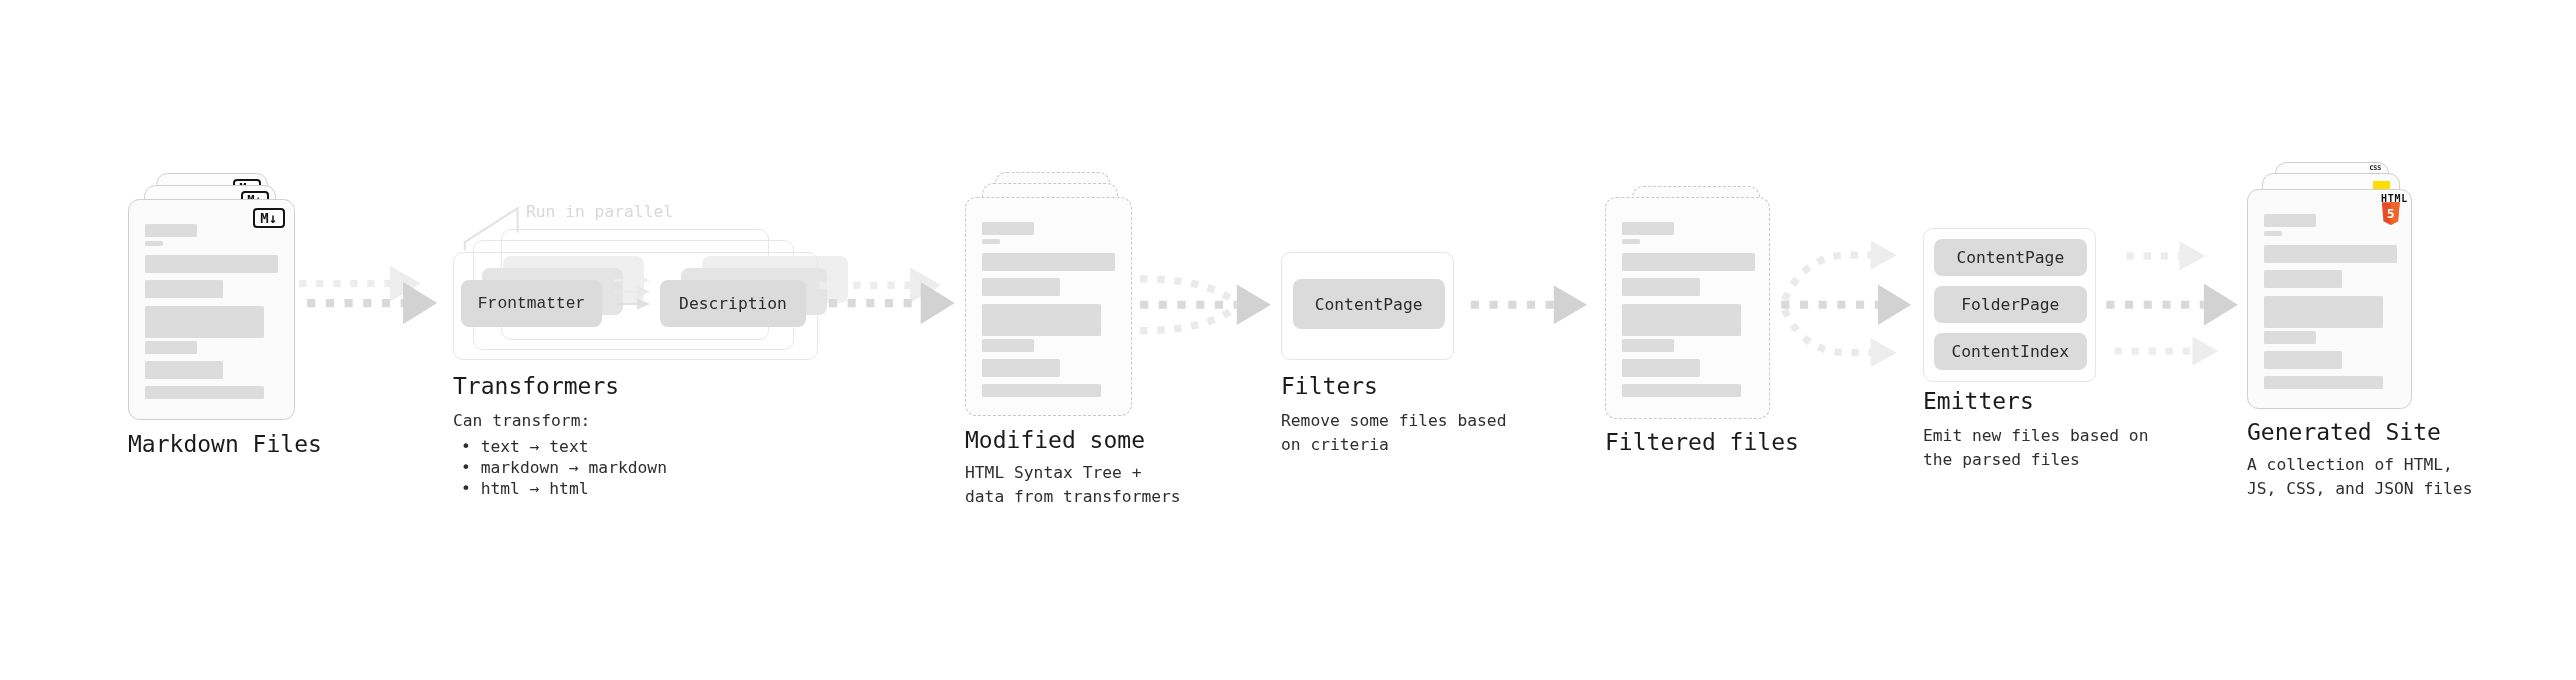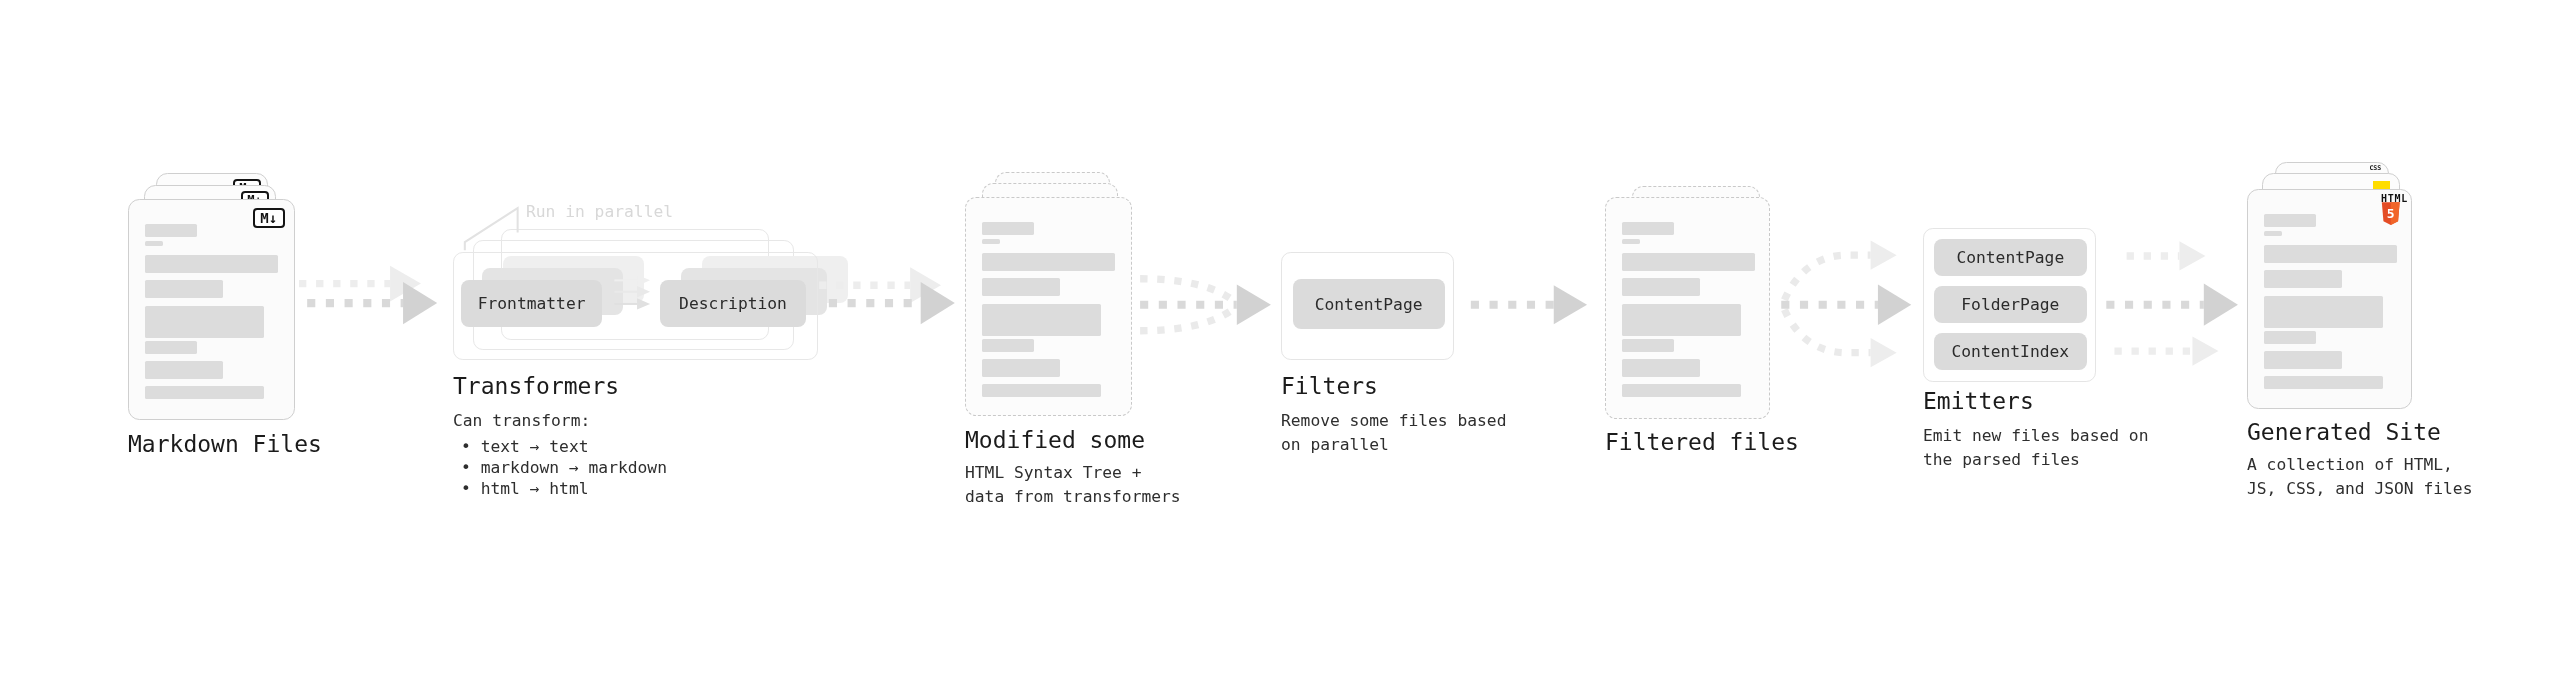--- a/index.html
+++ b/index.html
@@ -73,21 +73,21 @@
   <div>
     <div class="note" style="left:526px;top:202px;">Run in parallel</div>
     <div style="position:absolute;left:453px;top:229px;width:382px;height:138px;">
       <div class="cbox" style="left:48px;top:0;width:268px;height:111px;"></div>
       <div class="cbox" style="left:20.3px;top:10.6px;width:321px;height:110px;"></div>
       <div class="pill l3" style="left:50px;top:27px;width:141px;height:47px;"></div>
       <div class="pill l3" style="left:249px;top:27px;width:146px;height:47px;"></div>
       <div class="pill l2" style="left:29px;top:39px;width:141px;height:47px;"></div>
       <div class="pill l2" style="left:228px;top:39px;width:146px;height:47px;"></div>
       <div class="cbox" style="left:0;top:23px;width:365px;height:108px;"></div>
-      <div class="pill" style="left:8.1px;top:51px;width:141px;height:47px;">Frontmatter</div>
+      <div class="pill" style="left:8.1px;top:51px;width:141px;height:47px;font-family:Liberation Mono, monospace;">Frontmatter</div>
       <div class="pill" style="left:207px;top:51px;width:146px;height:47px;">Description</div>
     </div>
     <div class="label" style="left:453px;top:373px;">Transformers</div>
     <div class="sub" style="left:453px;top:410px;line-height:21px;">Can transform:</div>
     <div class="bullets" style="left:453px;top:436px;">
       <div>• text → text</div>
       <div>• markdown → markdown</div>
       <div>• html → html</div>
     </div>
   </div>
@@ -112,21 +112,21 @@
     </div>
   </div>
 
   <div>
     <div class="wbox" style="left:1281px;top:252px;width:173px;height:108px;">
       <div class="pill" style="left:10.6px;top:26px;width:152px;height:50px;">ContentPage</div>
     </div>
     <div class="label" style="left:1281px;top:373px;">Filters</div>
     <div class="sub" style="left:1281px;top:409px;">
       <div>Remove some files based</div>
-      <div>on parallel</div>
+      <div>on criteria</div>
     </div>
   </div>
 
   <div>
     <div class="card dashed back" style="left:1632px;top:186px;width:128px;height:49px;"></div>
     <div class="card dashed" style="left:1605px;top:197px;width:165px;height:222px;">
         <div class="skel-bar" style="width: 52px; height: 13px; margin-top: 23.6px;"></div>
         <div class="skel-bar" style="width: 18px; height: 4.9px; margin-top: 4.1px;"></div>
         <div class="skel-bar" style="width: 133px; height: 18px; margin-top: 9.8px;"></div>
         <div class="skel-bar" style="width: 78px; height: 18px; margin-top: 6.5px;"></div>

